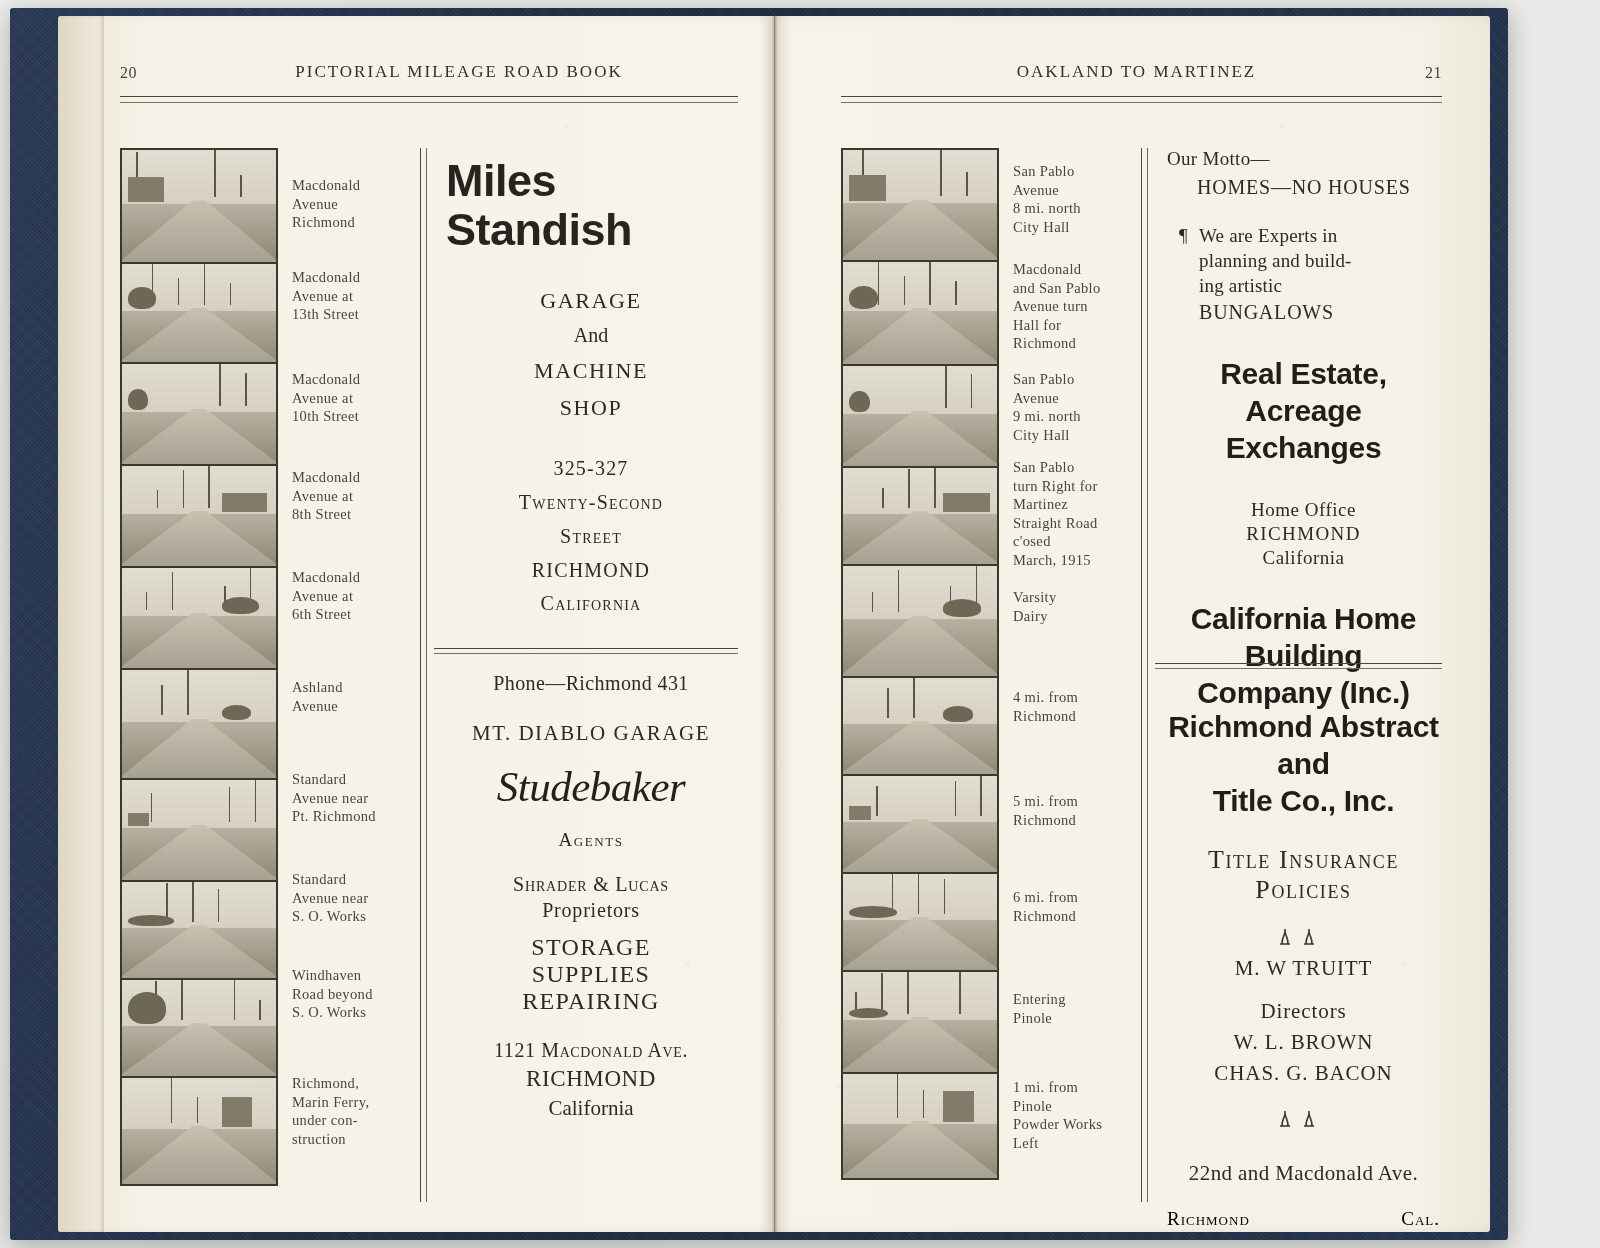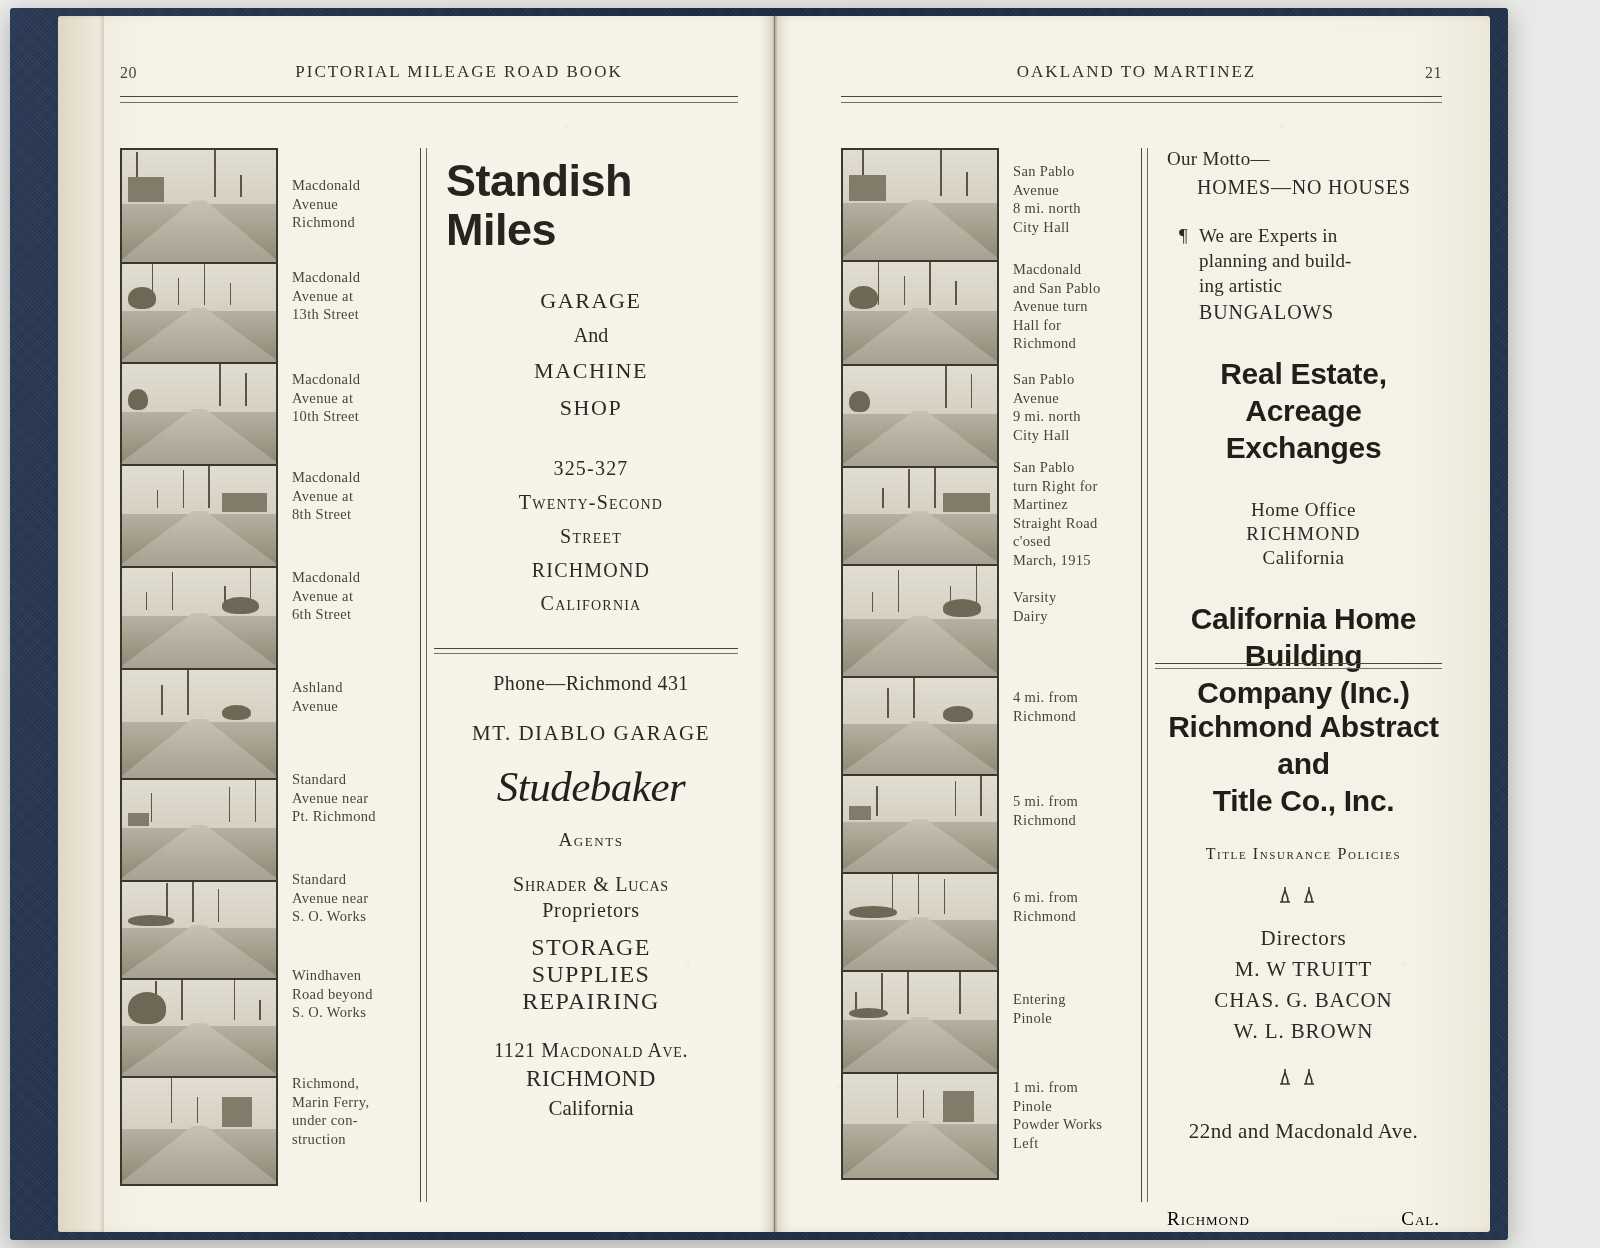--- a/index.html
+++ b/index.html
@@ -122,21 +122,21 @@
   .t-rich{font-size:23px;letter-spacing:.6px;}
   .t-cal{font-size:21px;}
 
   .t-motto{font-size:19px;letter-spacing:.3px;}
   .t-homes{font-size:20px;letter-spacing:.8px;}
   .t-body{font-size:19px;line-height:25px;letter-spacing:.2px;text-align:left;}
   .t-bung{font-size:20px;letter-spacing:.8px;}
   .blackface{font-family:"Liberation Sans", sans-serif;font-weight:bold;
      font-size:30px;line-height:37px;letter-spacing:-.3px;color:#201e19;}
   .t-office{font-size:19px;line-height:24px;letter-spacing:.5px;}
-  .t-tip{font-size:16px;letter-spacing:1.6px;text-align:center;}
+  .t-tip{font-size:26px;letter-spacing:1.6px;text-align:center;}
   .t-dir{font-size:21px;line-height:31px;letter-spacing:.9px;}
   .t-22nd{font-size:21px;letter-spacing:.4px;}
   .t-footer{font-size:19px;letter-spacing:1px;}
 
   .foot-row{position:absolute;left:18px;right:2px;display:flex;
      justify-content:space-between;}
 
   
   .speck{position:absolute;inset:0;pointer-events:none;opacity:.5;
      background-image:
@@ -328,22 +328,22 @@
               </div>
           </div>
 
           <div style="position:relative;width:10px;flex:0 0 10px;">
             <div class="vrule" style="left:2px;"></div>
           </div>
 
           <div class="col-ads">
 
             <div class="ad" style="top:8px;">
+              <div class="big-name">Miles</div>
               <div class="big-name">Standish</div>
-              <div class="big-name">Miles</div>
 
               <div style="height:34px"></div>
               <div class="t-garage">GARAGE</div>
               <div class="t-and" style="margin-top:10px">And</div>
               <div class="t-garage" style="margin-top:11px">MACHINE</div>
               <div class="t-garage" style="margin-top:11px">SHOP</div>
 
               <div style="height:36px"></div>
               <div class="t-addr">325-327</div>
               <div class="t-addr sc" style="margin-top:11px">Twenty-Second</div>
@@ -589,24 +589,24 @@
 
               <div style="margin-top:22px">
                 <svg width="56" height="22" viewBox="0 0 56 22" aria-hidden="true">
                   <g fill="none" stroke="#3a372e" stroke-width="1.6">
                     <path d="M6 17 C6 9, 9 9, 9 4 M9 4 C9 9, 12 9, 12 17 M4 17 h10 M9 2 v2"></path>
                     <path d="M30 17 C30 9, 33 9, 33 4 M33 4 C33 9, 36 9, 36 17 M28 17 h10 M33 2 v2"></path>
                   </g>
                 </svg>
               </div>
 
+              <div class="t-dir">M. W TRUITT</div>
               <div class="t-dir" style="margin-top:12px">Directors</div>
-              <div class="t-dir">M. W TRUITT</div>
+              <div class="t-dir">W. L. BROWN</div>
               <div class="t-dir">CHAS. G. BACON</div>
-              <div class="t-dir">W. L. BROWN</div>
 
               <div style="margin-top:20px">
                 <svg width="56" height="22" viewBox="0 0 56 22" aria-hidden="true">
                   <g fill="none" stroke="#3a372e" stroke-width="1.6">
                     <path d="M6 17 C6 9, 9 9, 9 4 M9 4 C9 9, 12 9, 12 17 M4 17 h10 M9 2 v2"></path>
                     <path d="M30 17 C30 9, 33 9, 33 4 M33 4 C33 9, 36 9, 36 17 M28 17 h10 M33 2 v2"></path>
                   </g>
                 </svg>
               </div>
 

